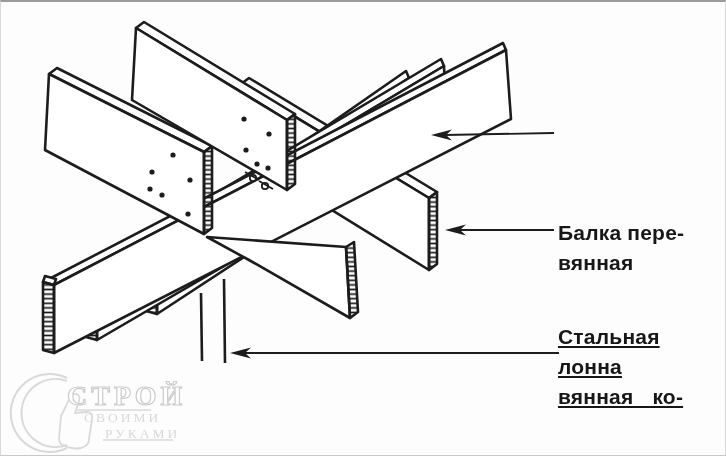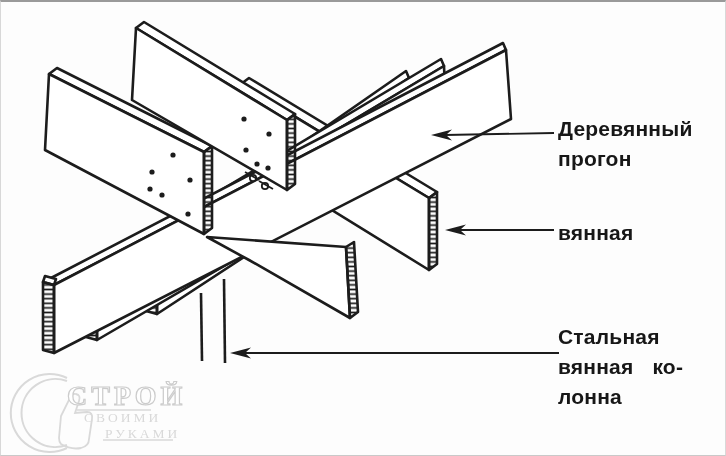--- a/index.html
+++ b/index.html
@@ -13,21 +13,21 @@
   svg.diagram{position:absolute;left:0;top:0;}
   .callout{
     position:absolute;left:557px;width:165px;
     font-weight:700;font-size:21px;line-height:30px;
     letter-spacing:0.2px;color:#171717;
   }
   .callout .ln{display:block;white-space:nowrap;}
   .callout .wide{word-spacing:13px;}
   #label-purlin{top:112px;}
   #label-beam{top:216px;}
-  #label-column{top:320px;}
+  #label-column{top:320px;text-decoration:underline;}
 </style>
 </head>
 <body>
 
 <div class="page">
 
   <svg class="diagram" width="726" height="456" viewBox="0 0 726 456">
     <defs>
       <pattern id="hatchp" width="6" height="4.6" patternUnits="userSpaceOnUse">
         <line x1="0" y1="2.3" x2="6" y2="2.3" stroke="#1c1c1c" stroke-width="1.7"></line>
@@ -114,25 +114,22 @@
           <line x1="553" y1="228" x2="458" y2="228" stroke="#1c1c1c" stroke-width="1.9"></line>
           <polygon points="444,228 465,222.5 459,228 465,233.5" fill="#1c1c1c"></polygon>
         </g>
         <g>
           <line x1="558" y1="351" x2="243" y2="351" stroke="#1c1c1c" stroke-width="1.9"></line>
           <polygon points="229,351 250,345.5 244,351 250,356.5" fill="#1c1c1c"></polygon>
         </g>
       </g>
   </svg>
 
-  <div class="callout" id="label-purlin">
-    <span class="ln">Деревянный</span>
-    <span class="ln">прогон</span>
-  </div>
   <div class="callout" id="label-beam">
+    <span class="ln">Балка пере-</span>
     <span class="ln">вянная</span>
   </div>
   <div class="callout" id="label-column">
     <span class="ln">Стальная</span>
+    <span class="ln">лонна</span>
     <span class="ln wide">вянная ко-</span>
-    <span class="ln">лонна</span>
   </div>
 </div>
 
 </body></html>

